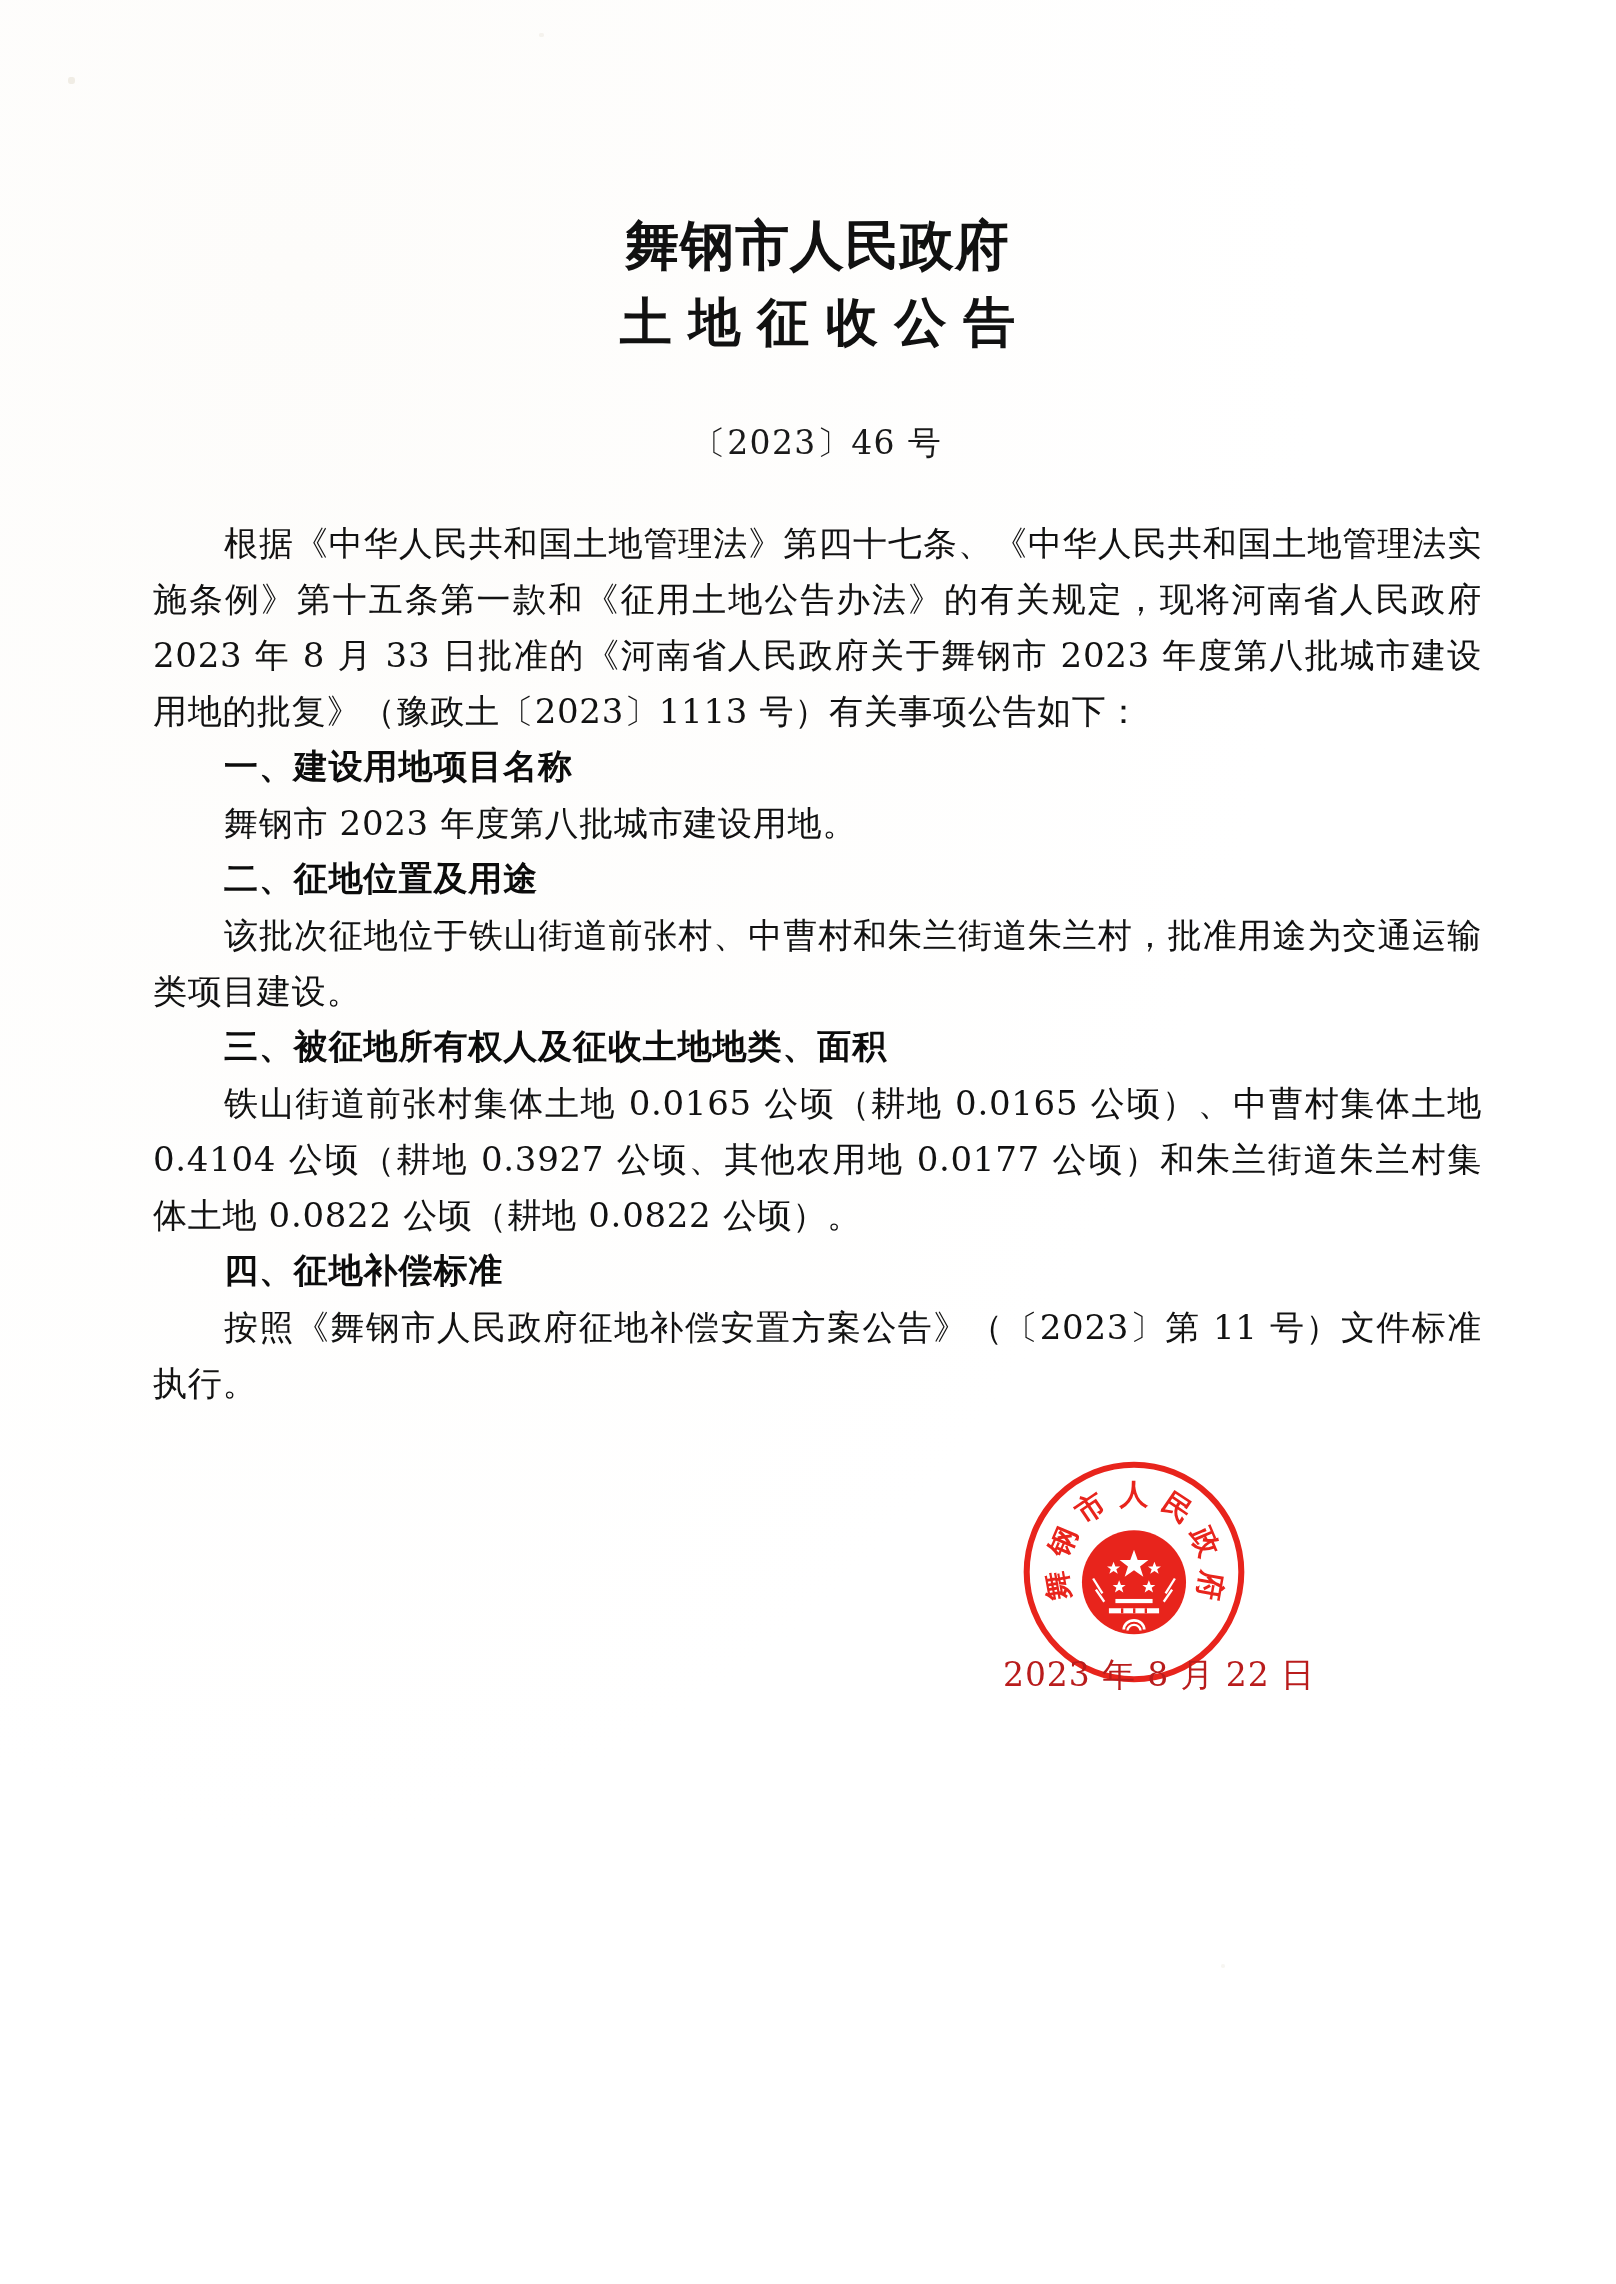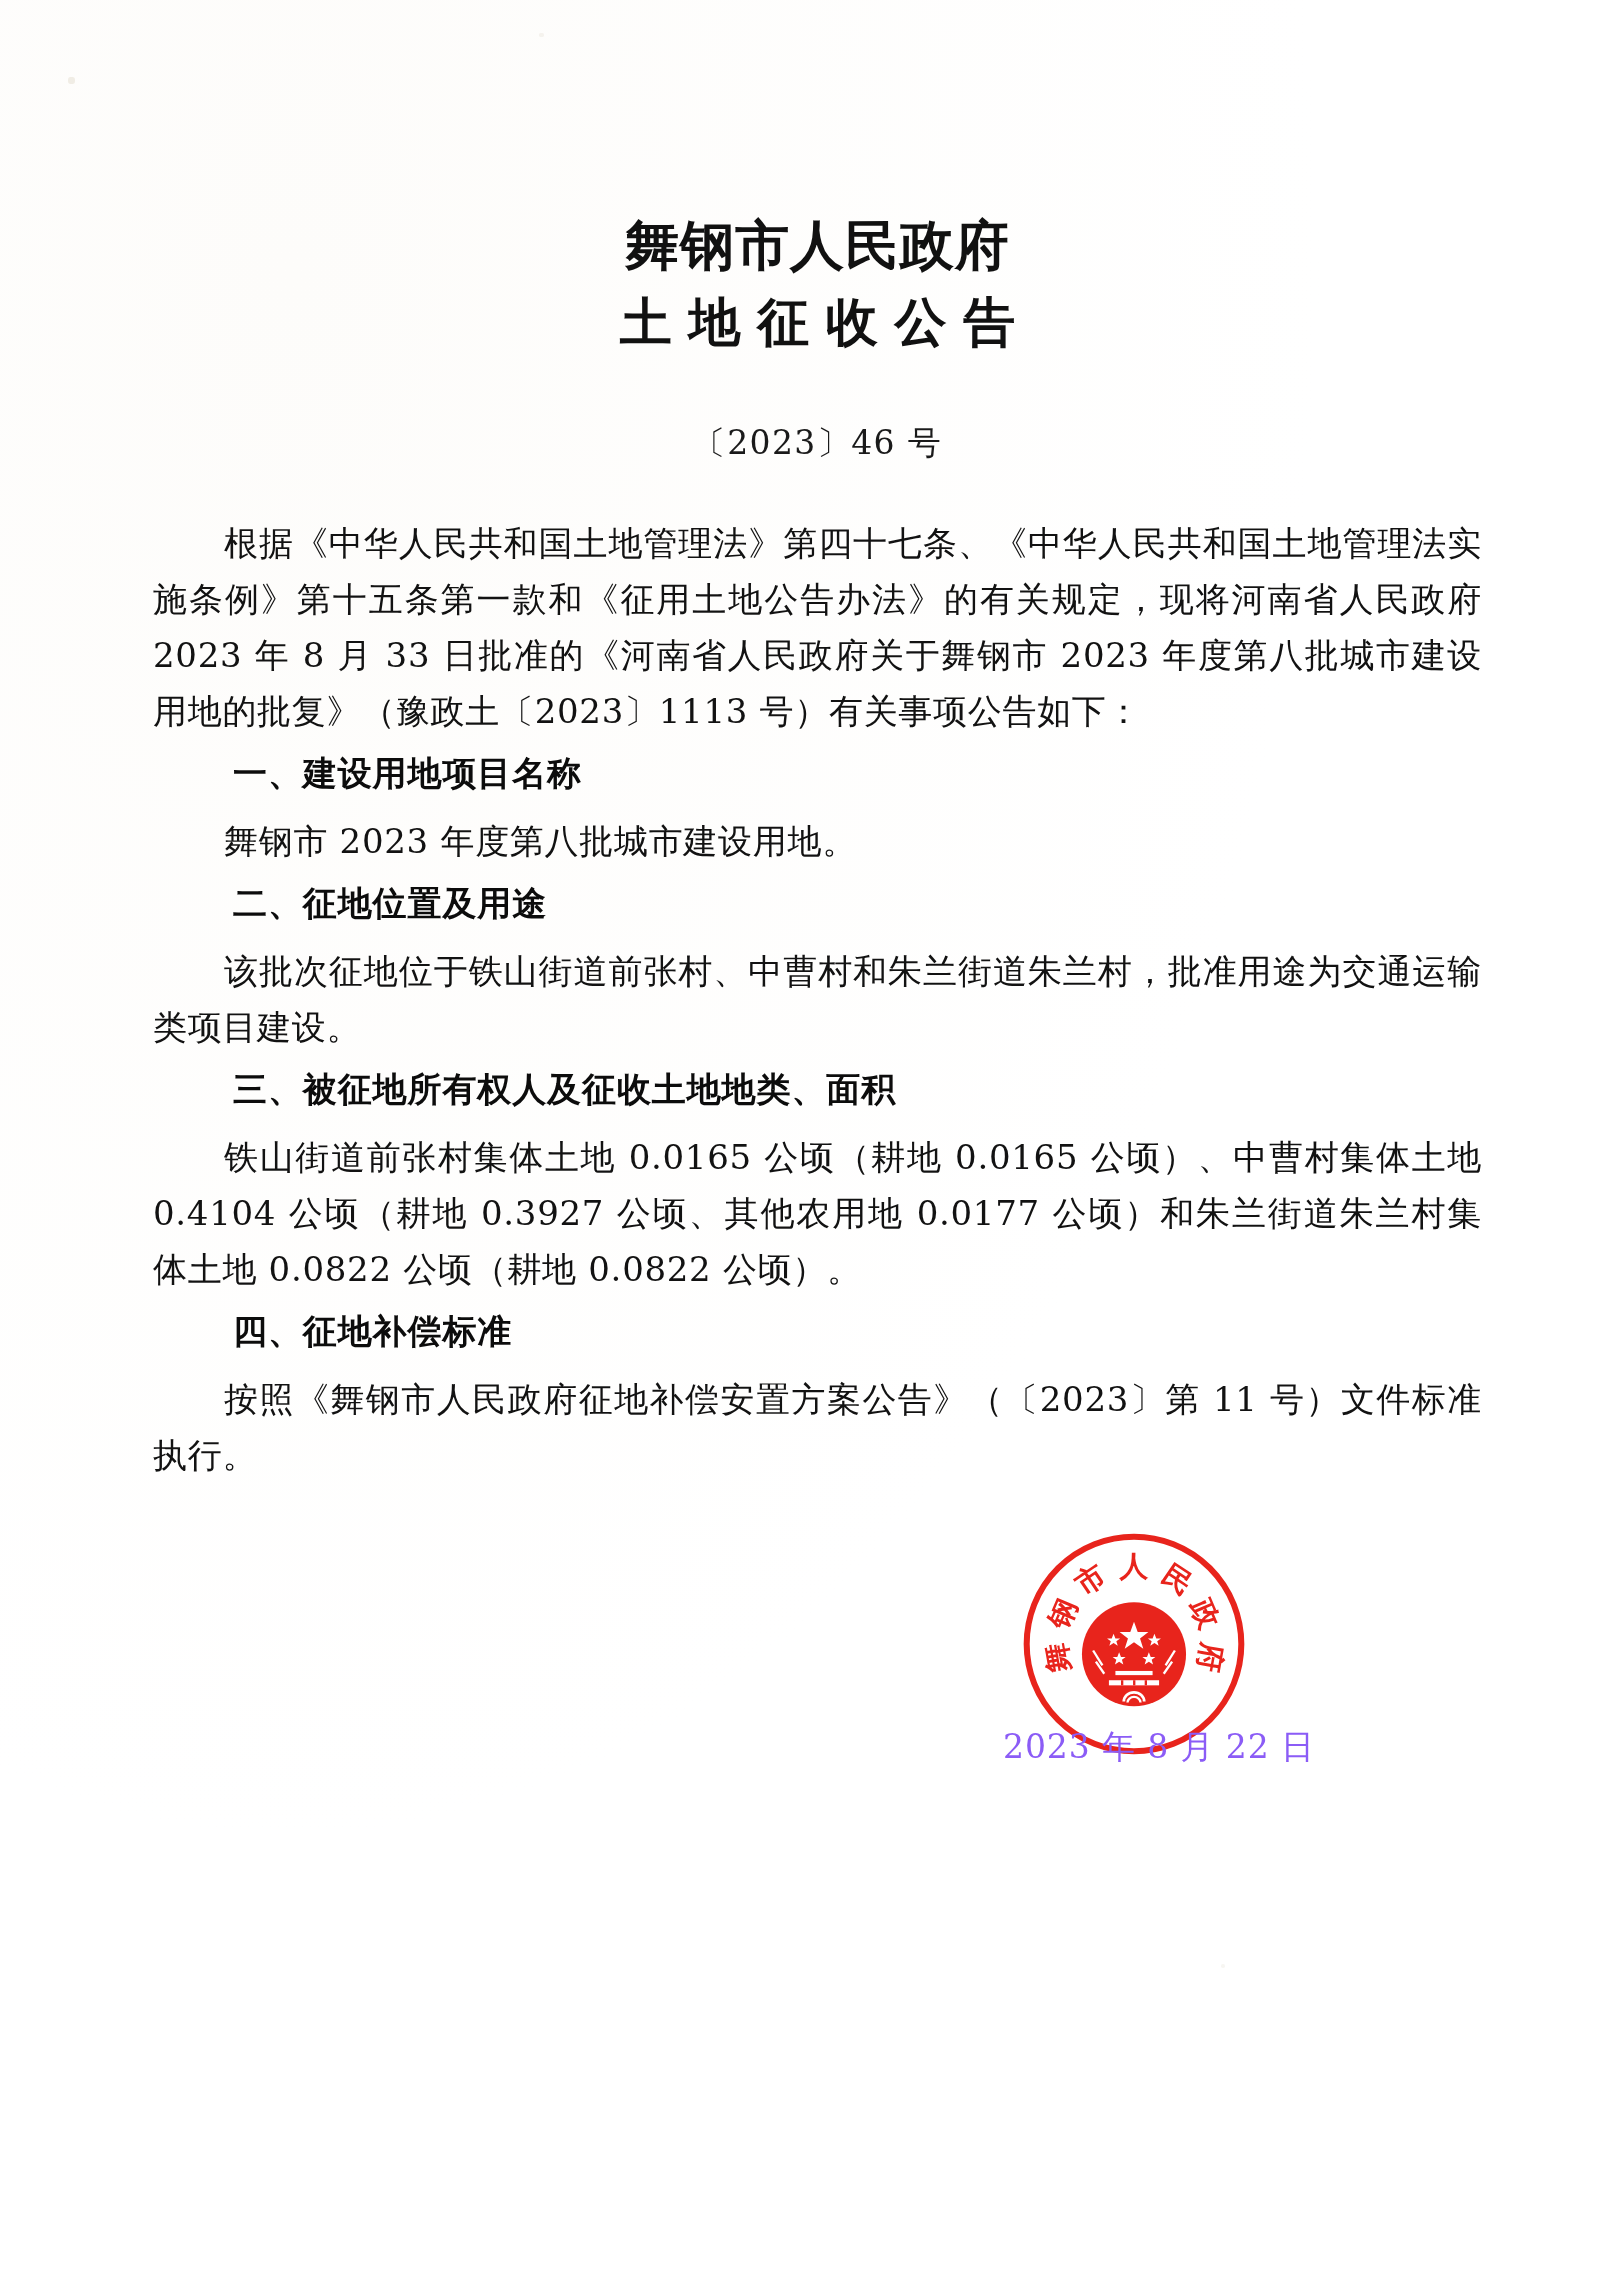--- a/index.html
+++ b/index.html
@@ -83,28 +83,28 @@
     color: #121212;
     text-align: justify;
     text-justify: inter-character;
     letter-spacing: 0.7px;
     font-family: "DejaVu Serif", "Liberation Serif", serif;
   }
   p.indent {
     text-indent: 71px;
   }
   p.heading {
-    margin: 9px;
+    margin: 0;
     font-size: 34px;
     line-height: 56px;
     font-weight: 700;
     color: #0c0c0c;
     text-indent: 71px;
     letter-spacing: 0.9px;
-    font-family: Liberation Mono, monospace;
+    font-family: Liberation Serif, serif;
   }
 
   
   .sign-area {
     position: relative;
     margin-top: 40px;
     height: 297px;
   }
   .seal {
     position: absolute;
@@ -116,21 +116,21 @@
   .seal svg { display: block; width: 100%; height: 100%; }
 
   .date-line {
     position: absolute;
     left: 850px;
     top: 207px;
     width: 418px;
     font-size: 33px;
     line-height: 1;
     letter-spacing: 0.9px;
-    color: #8b5cf6;
+    color: #b91c1c;
     font-family: "DejaVu Serif", "Liberation Serif", serif;
   }
 </style>
 </head>
 <body>
 
 <div class="page"></div>
 <div class="speck" style="left:68px;top:77px;width:6.5px;height:7.4px;"></div>
 <div class="speck" style="left:539px;top:32.5px;width:4.6px;height:4.6px;opacity:.35;"></div>
 <div class="speck" style="left:1221px;top:1964px;width:4.2px;height:4.2px;opacity:.3;"></div>

